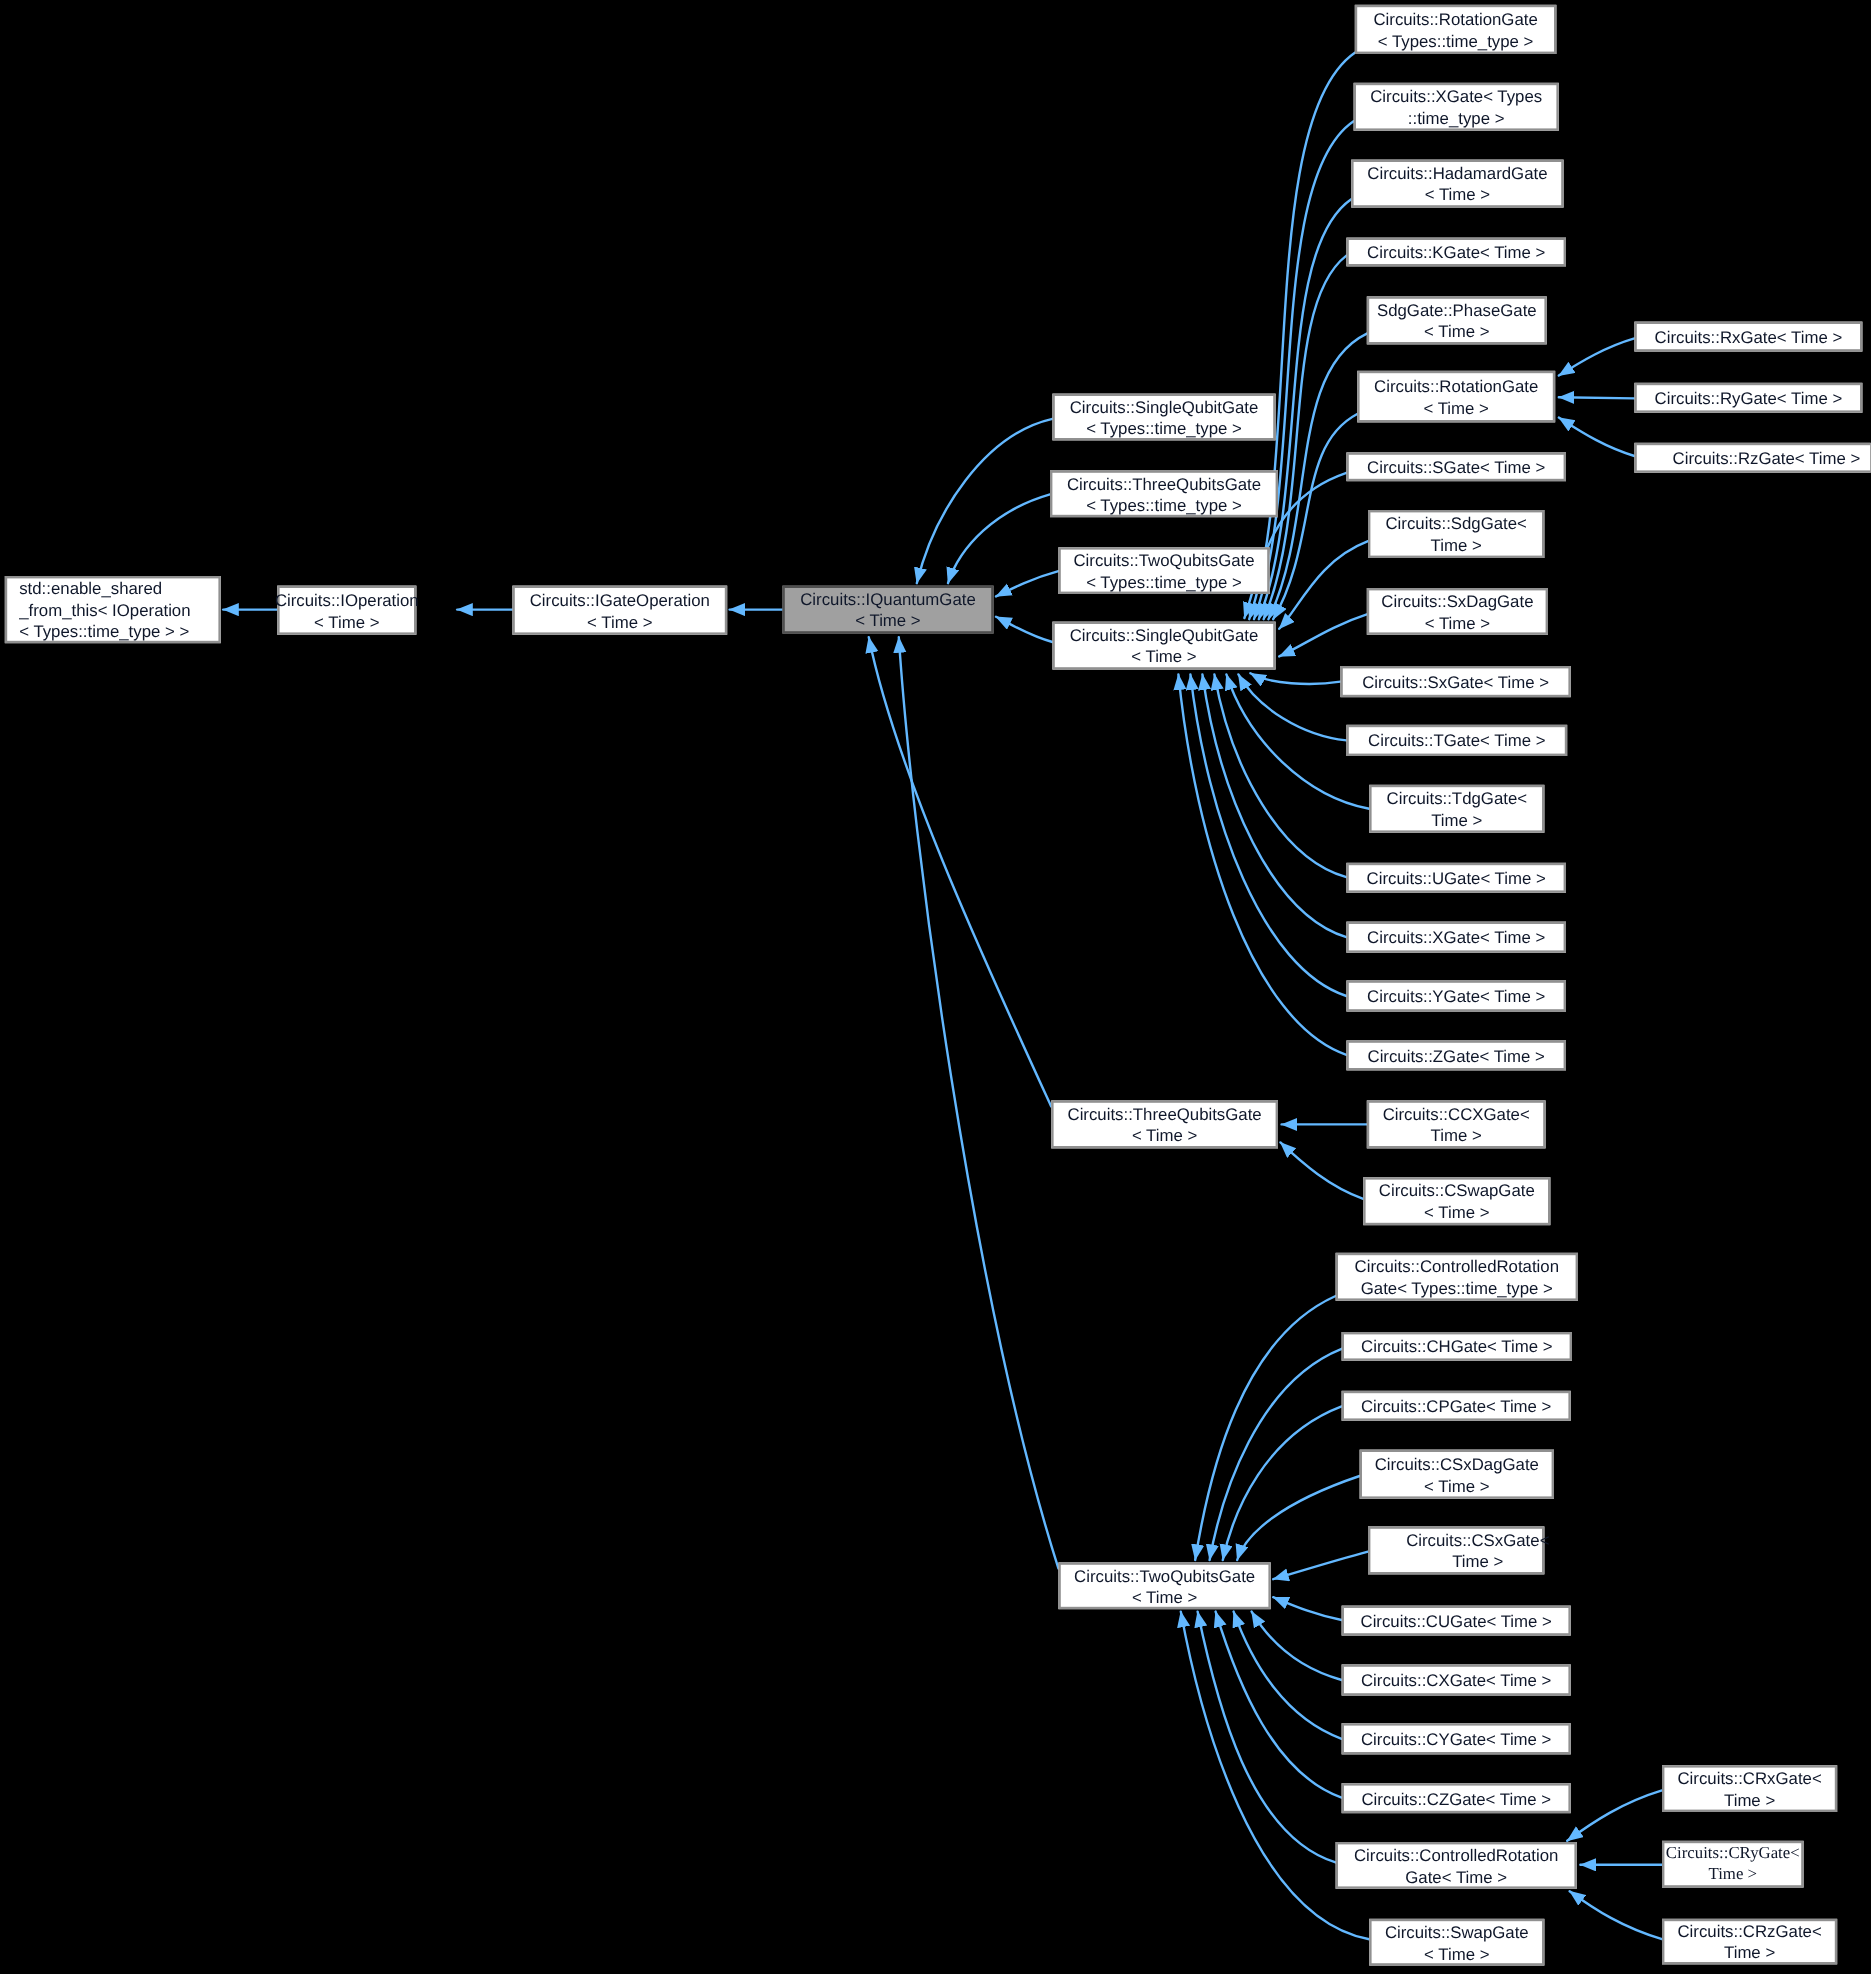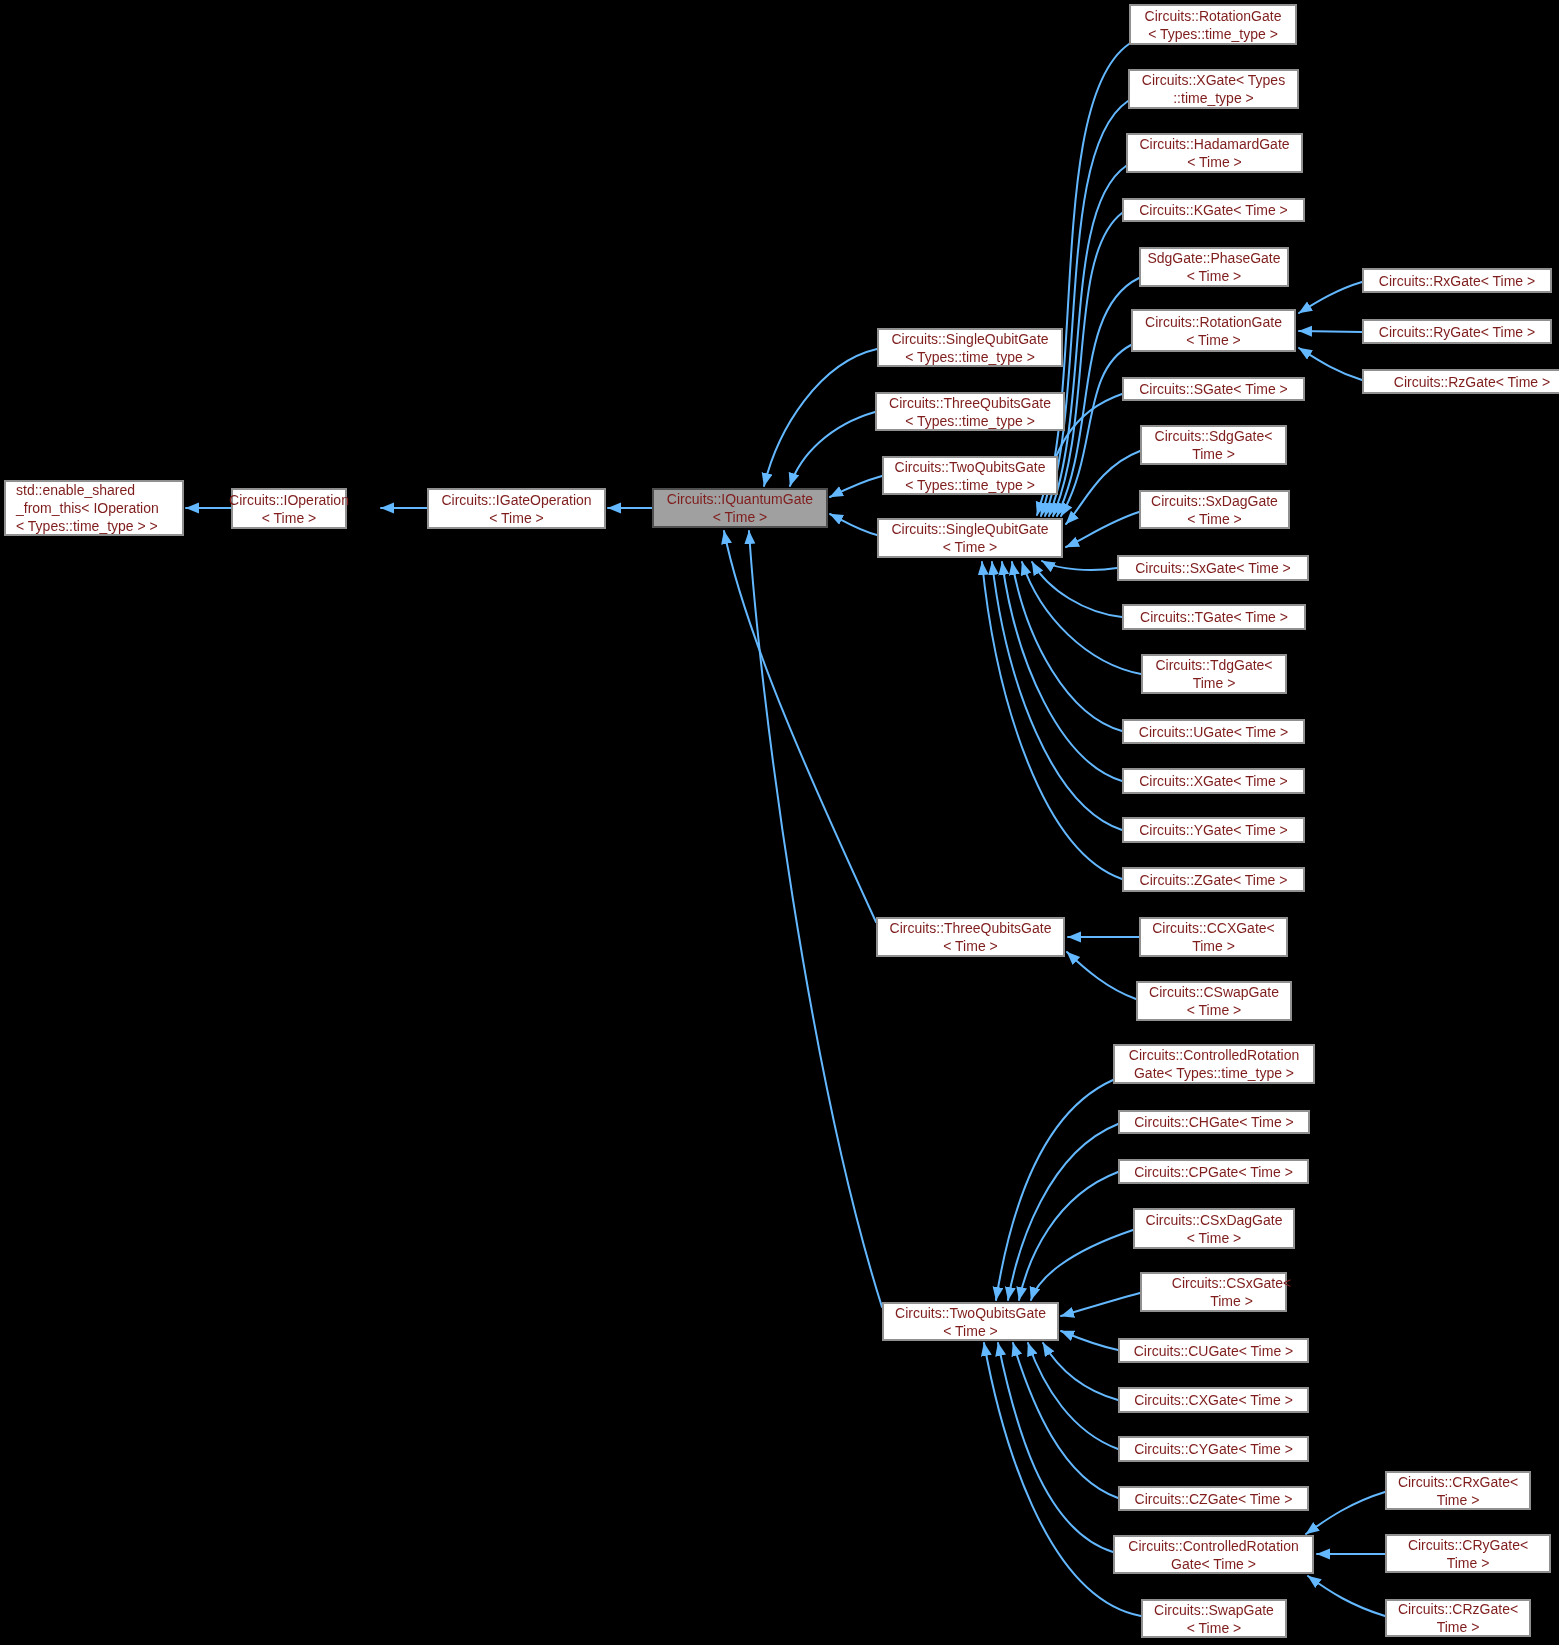--- a/index.html
+++ b/index.html
@@ -12,21 +12,21 @@
     font-family: "Liberation Sans", sans-serif;
     overflow: hidden;
   }
   svg.edges { position: absolute; left: 0; top: 0; }
   svg.edges path.edge { fill: none; stroke-width: 2px; stroke-linecap: round; }
   .node {
     position: absolute;
     box-sizing: border-box;
     background: #ffffff;
     border: 2px solid #909090;
-    color: #7f1d1d;
+    color: #0f172a;
     font-size: 14px;
     line-height: 18px;
     display: flex;
     flex-direction: column;
     justify-content: center;
     align-items: center;
     white-space: nowrap;
     cursor: pointer;
     z-index: 2;
   }
@@ -238,21 +238,21 @@
     <div class="node" style="left: 1362px; top: 319px; width: 190px; height: 25px;">
       <div class="line">Circuits::RyGate&lt; Time &gt;</div>
     </div>
     <div class="node" style="left: 1362px; top: 369px; width: 220px; height: 25px;">
       <div class="line">Circuits::RzGate&lt; Time &gt;</div>
     </div>
     <div class="node" style="left: 1385px; top: 1471px; width: 146px; height: 39px;">
       <div class="line">Circuits::CRxGate&lt;</div>
       <div class="line">Time &gt;</div>
     </div>
-    <div class="node" style="left: 1385px; top: 1534px; width: 166px; height: 39px;">
+    <div class="node" style="left: 1385px; top: 1534px; width: 118px; height: 39px; font-family: Liberation Serif, serif;">
       <div class="line">Circuits::CRyGate&lt;</div>
       <div class="line">Time &gt;</div>
     </div>
     <div class="node" style="left: 1385px; top: 1599px; width: 146px; height: 38px;">
       <div class="line">Circuits::CRzGate&lt;</div>
       <div class="line">Time &gt;</div>
     </div>
   </div>
 
 </body></html>

